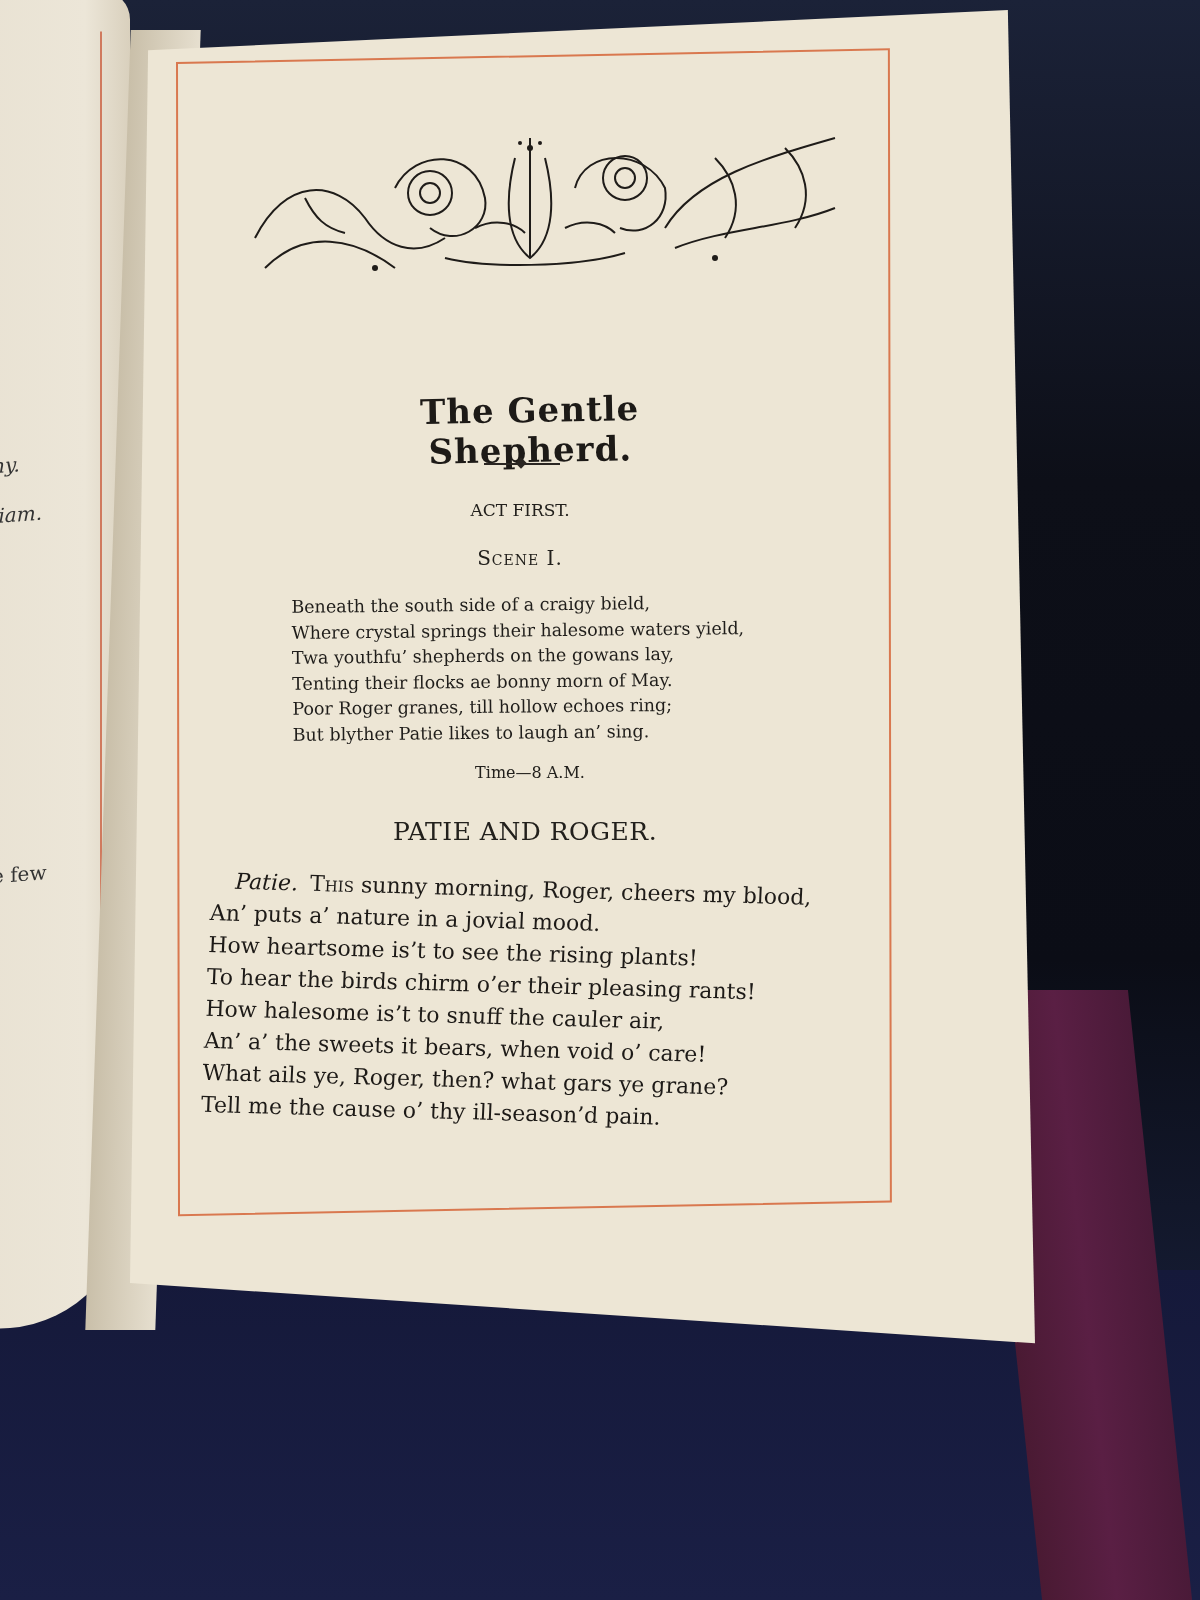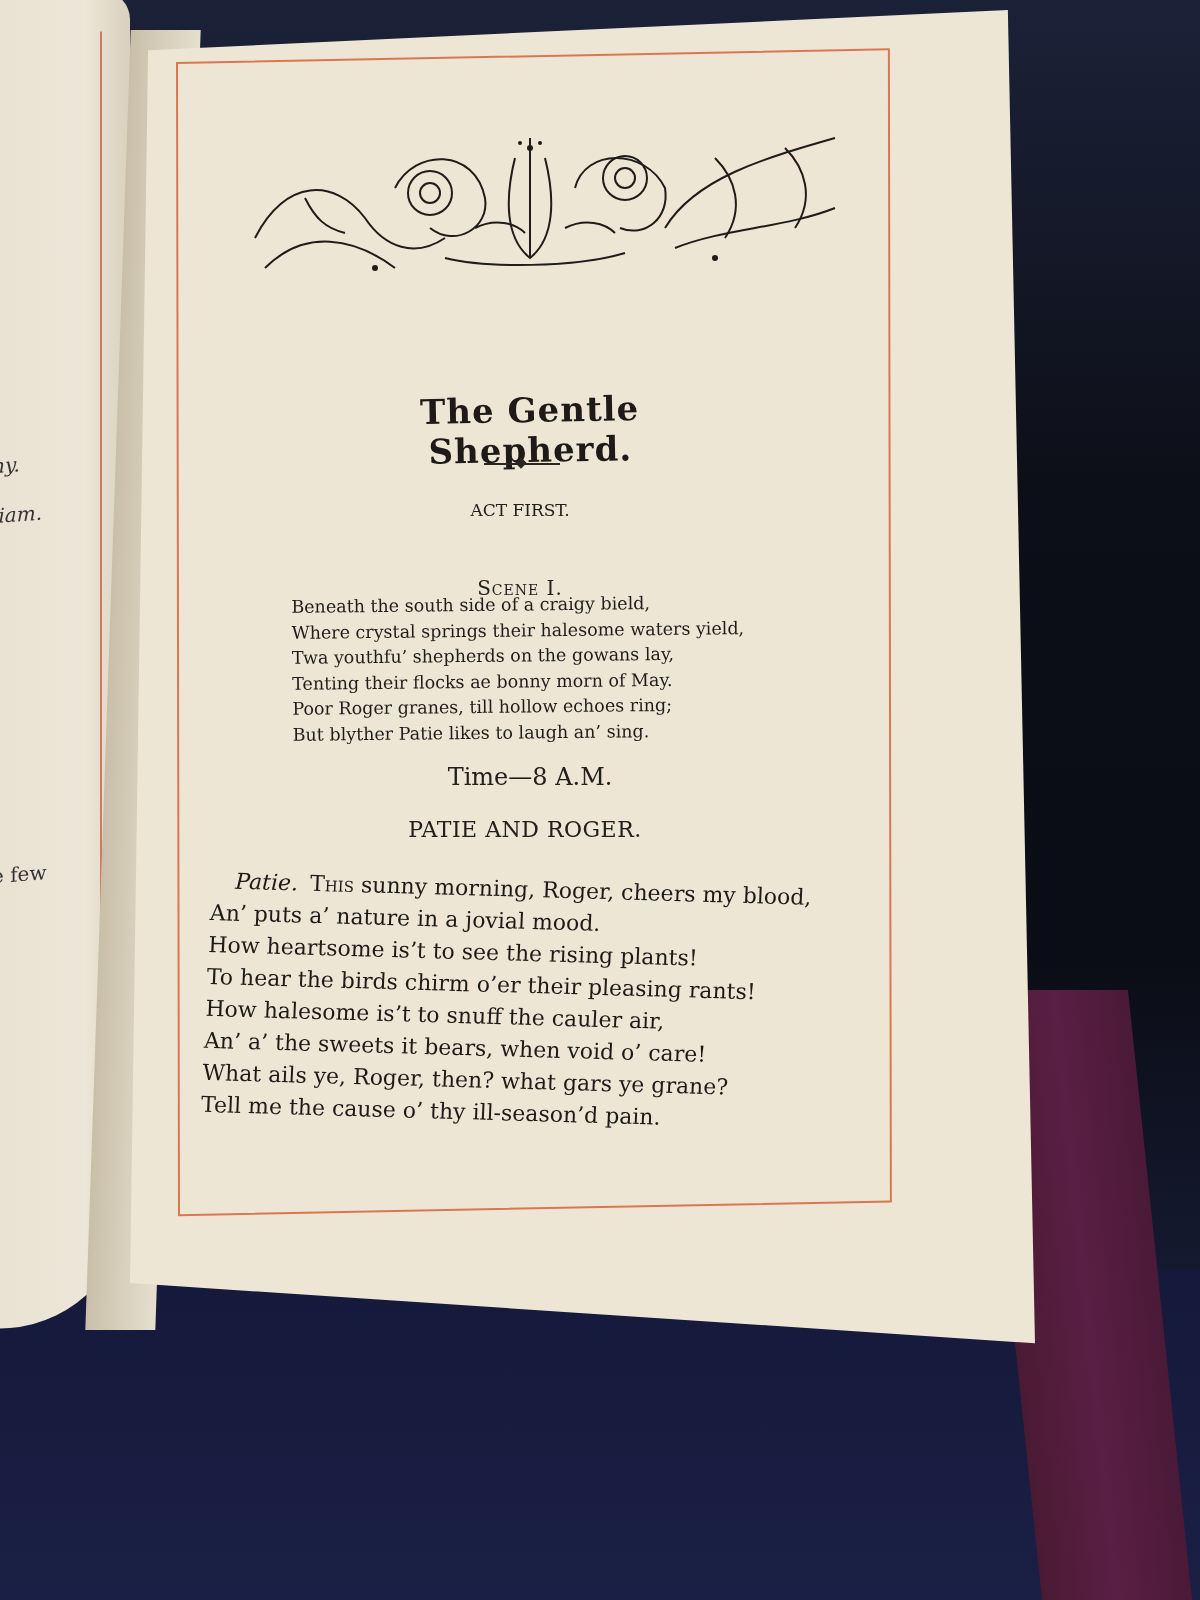--- a/index.html
+++ b/index.html
@@ -39,24 +39,24 @@
     }
     .ornament { position: absolute; left: 245px; top: 118px; width: 600px; height: 170px; }
     .title {
       position: absolute; left: 330px; top: 390px; width: 400px; text-align: center;
       font-family: "DejaVu Serif", serif; font-weight: bold; font-size: 34px; color: #1d1a17;
       letter-spacing: 1px; transform: rotate(-1deg);
     }
     .divider { position: absolute; left: 484px; top: 463px; width: 76px; height: 2px; background: #2a2622; }
     .divider::after { content: ""; position: absolute; left: 33px; top: -4px; width: 8px; height: 8px; background: #2a2622; transform: rotate(45deg); }
     .act { position: absolute; left: 400px; top: 500px; width: 240px; text-align: center; font-size: 17px; color: #22201c; }
-    .scene { position: absolute; left: 420px; top: 576px; width: 200px; text-align: center; font-size: 20px; color: #22201c; font-variant: small-caps; letter-spacing: 1px; }
+    .scene { position: absolute; left: 420px; top: 546px; width: 200px; text-align: center; font-size: 20px; color: #22201c; font-variant: small-caps; letter-spacing: 1px; }
     .argument { position: absolute; left: 292px; top: 592px; width: 540px; font-size: 17.5px; line-height: 25.5px; color: #1f1d1a; transform: rotate(-0.6deg); }
-    .time { position: absolute; left: 420px; top: 763px; width: 220px; text-align: center; font-size: 24px; color: #22201c; }
-    .speakers { position: absolute; left: 360px; top: 817px; width: 330px; text-align: center; font-size: 22px; color: #22201c; letter-spacing: 0.5px; }
+    .time { position: absolute; left: 420px; top: 763px; width: 220px; text-align: center; font-size: 16px; color: #22201c; }
+    .speakers { position: absolute; left: 360px; top: 817px; width: 330px; text-align: center; font-size: 25px; color: #22201c; letter-spacing: 0.5px; }
     .dialogue { position: absolute; left: 212px; top: 865px; width: 680px; font-size: 22px; line-height: 32px; color: #1d1a17;
       transform: rotate(1.6deg) skewX(-1deg); transform-origin: left top; }
     .dialogue .line { white-space: nowrap; }
     .speaker-tag { font-style: italic; margin-left: 24px; margin-right: 12px; }
     .smallcaps { font-variant: small-caps; }
   </style>
 </head>
 <body>
 
 <div class="bg-dark"></div>

